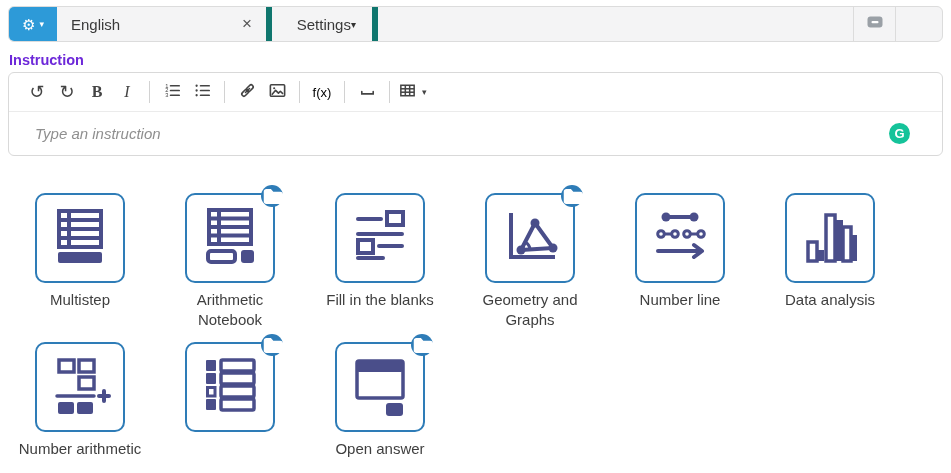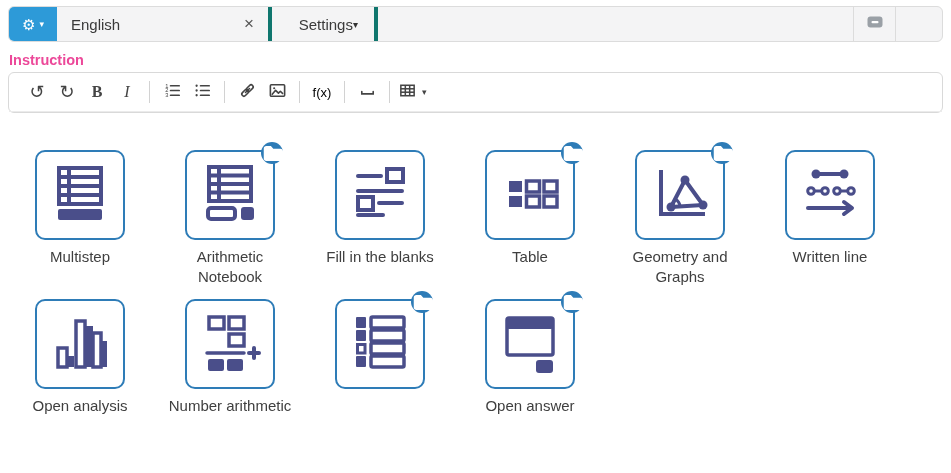--- a/index.html
+++ b/index.html
@@ -6,32 +6,32 @@
   html,body { width:951px; height:473px; background:#fff; overflow:hidden;
     font-family:"Liberation Sans", sans-serif; }
 
   
   .topbar { margin:6px 8px 0 8px; height:36px; display:flex; align-items:stretch;
     background:#f4f4f5; border:1px solid #dcdcdc; border-radius:6px; }
   .gear-btn { width:48px; background:#2d9ad8; border-radius:5px 0 0 5px;
     display:flex; align-items:center; justify-content:center; gap:4px; color:#fff; cursor:pointer; }
   .gear-glyph { font-size:15px; line-height:1; }
   .caret { font-size:9px; line-height:1; }
-  .tab { display:flex; align-items:center; border-right:4px solid #0f766e; color:#3a3a3a; font-size:15px; }
+  .tab { display:flex; align-items:center; border-right:6px solid #0f766e; color:#3a3a3a; font-size:15px; }
   .tab-english { width:215px; padding:0 14px; justify-content:space-between; }
   .tab-settings { width:106px; padding:0 16px; justify-content:flex-end; }
   .close-x { color:#555; font-size:17px; cursor:pointer; }
   .tab-caret { color:#333; font-size:10px; }
   .topbar-spacer { flex:1; border-right:1px solid #dcdcdc; }
   .mini-btn { width:42px; display:flex; align-items:center; justify-content:center;
     border-right:1px solid #dcdcdc; cursor:pointer; }
   .end-cap { width:46px; border-radius:0 5px 5px 0; }
 
   
-  .section-label { margin:10px 4px 4px 9px; font-size:14.5px; font-weight:bold; color:#ec4899; }
+  .section-label { margin:10px 4px 4px 9px; font-size:14.5px; font-weight:bold; color:#6d28d9; }
   .editor { margin:0 8px; background:#fff; border:1px solid #d9d9d9; border-radius:6px; }
   .toolbar { height:39px; display:flex; align-items:center; padding:0 14px;
     border-bottom:1px solid #ebebeb; }
   .tb-btn { height:28px; min-width:28px; display:flex; align-items:center; justify-content:center;
     color:#444; cursor:pointer; border-radius:3px; }
   .tb-btn + .tb-btn { margin-left:2px; }
   .tb-divider { width:1px; height:22px; background:#d2d2d2; margin:0 8px; }
   .glyph-undo { font-size:18px; color:#444; }
   .bold-glyph { font-family:"Liberation Serif", serif; font-weight:bold; font-size:16px; }
   .italic-glyph { font-family:"Liberation Serif", serif; font-style:italic; font-size:16px; }
@@ -166,20 +166,24 @@
             <rect x="3" y="4.5" width="14" height="11"></rect>
             <line x1="7.7" y1="4.5" x2="7.7" y2="15.5"></line>
             <line x1="12.3" y1="4.5" x2="12.3" y2="15.5"></line>
             <line x1="3" y1="8.2" x2="17" y2="8.2"></line>
             <line x1="3" y1="11.8" x2="17" y2="11.8"></line>
           </svg>
       </span>
       <span class="table-caret">▾</span>
     </div>
   </div>
+  <div class="input-row" role="textbox">
+    <span class="placeholder">Type an instruction</span>
+    <span class="grammarly">G</span>
+  </div>
 </div>
 
 <div class="grid">
 
   <div class="cell">
     <div class="tile">
       <span>
       <svg viewBox="0 0 64 64" fill="none" stroke="#4a4e8a" stroke-width="4">
         <rect x="11" y="7" width="42" height="36"></rect>
         <line x1="11" y1="16" x2="53" y2="16"></line>
@@ -221,39 +225,20 @@
         <rect x="39" y="8" width="16" height="13"></rect>
         <line x1="10" y1="30" x2="54" y2="30"></line>
         <rect x="10" y="36" width="15" height="13"></rect>
         <line x1="31" y1="42" x2="54" y2="42"></line>
         <line x1="10" y1="54" x2="35" y2="54"></line>
       </svg></span>
     </div>
     <div class="tile-label">Fill in the blanks</div>
   </div>
 
-  <div class="cell">
-    <div class="tile">
-      <span>
-      <svg viewBox="0 0 64 64" fill="none" stroke="#4a4e8a" stroke-width="3.5">
-        <rect x="11" y="20" width="13" height="11" fill="#4a4e8a" stroke="none"></rect>
-        <rect x="11" y="35" width="13" height="11" fill="#4a4e8a" stroke="none"></rect>
-        <rect x="28.5" y="20" width="13" height="11"></rect>
-            <rect x="46" y="20" width="13" height="11"></rect>
-        <rect x="28.5" y="35" width="13" height="11"></rect>
-            <rect x="46" y="35" width="13" height="11"></rect>
-      </svg></span>
-      <span class="badge">
-        <svg width="12" height="12" viewBox="0 0 12 12">
-            <path d="M1.5 3.6c0-.8.6-1.4 1.4-1.4h2.5l1.3 1.5h3.9c.8 0 1.4.6 1.4 1.4v3.9c0 .8-.6 1.4-1.4 1.4H2.9c-.8 0-1.4-.6-1.4-1.4z" fill="#fff"></path>
-          </svg>
-      </span>
-    </div>
-    <div class="tile-label">Table</div>
-  </div>
 
   <div class="cell">
     <div class="tile">
       <span>
       <svg viewBox="0 0 64 64" fill="none" stroke="#4a4e8a" stroke-width="4">
         <polyline points="13,9 13,53 57,53"></polyline>
         <path d="M23 46 L37 19 L55 44 Z" stroke-linejoin="round"></path>
         <path d="M27.5 38.4 A 9 9 0 0 1 32 45.5" stroke-width="3"></path>
         <circle cx="23" cy="46" r="4.5" fill="#4a4e8a" stroke="none"></circle>
         <circle cx="37" cy="19" r="4.5" fill="#4a4e8a" stroke="none"></circle>
@@ -278,36 +263,36 @@
         <line x1="13" y1="30" x2="27" y2="30" stroke-width="3"></line>
         <circle cx="13" cy="30" r="3.3" stroke-width="3" fill="#fff"></circle>
         <circle cx="27" cy="30" r="3.3" stroke-width="3" fill="#fff"></circle>
         <line x1="39" y1="30" x2="53" y2="30" stroke-width="3"></line>
         <circle cx="39" cy="30" r="3.3" stroke-width="3" fill="#fff"></circle>
         <circle cx="53" cy="30" r="3.3" stroke-width="3" fill="#fff"></circle>
         <line x1="10" y1="47" x2="51" y2="47"></line>
         <polyline points="46,41 54,47 46,53" stroke-linejoin="round"></polyline>
       </svg></span>
     </div>
-    <div class="tile-label">Written line</div>
+    <div class="tile-label">Number line</div>
   </div>
 
   <div class="cell">
     <div class="tile">
       <span>
       <svg viewBox="0 0 64 64" fill="none" stroke="#4a4e8a" stroke-width="3.5">
         <rect x="10" y="38" width="9" height="19"></rect>
         <rect x="19" y="46" width="7" height="11" fill="#4a4e8a" stroke="none"></rect>
         <rect x="28" y="11" width="9" height="46"></rect>
         <rect x="37" y="16" width="8" height="41" fill="#4a4e8a" stroke="none"></rect>
         <rect x="45" y="23" width="8" height="34"></rect>
         <rect x="53" y="31" width="6" height="26" fill="#4a4e8a" stroke="none"></rect>
       </svg></span>
     </div>
-    <div class="tile-label">Open analysis</div>
+    <div class="tile-label">Data analysis</div>
   </div>
 
   <div class="cell">
     <div class="tile">
       <span>
       <svg viewBox="0 0 64 64" fill="none" stroke="#4a4e8a" stroke-width="3.5" stroke-linecap="round">
         <rect x="11" y="7" width="15" height="12"></rect>
         <rect x="31" y="7" width="15" height="12"></rect>
         <rect x="31" y="24" width="15" height="12"></rect>
         <line x1="9" y1="43" x2="46" y2="43"></line>

